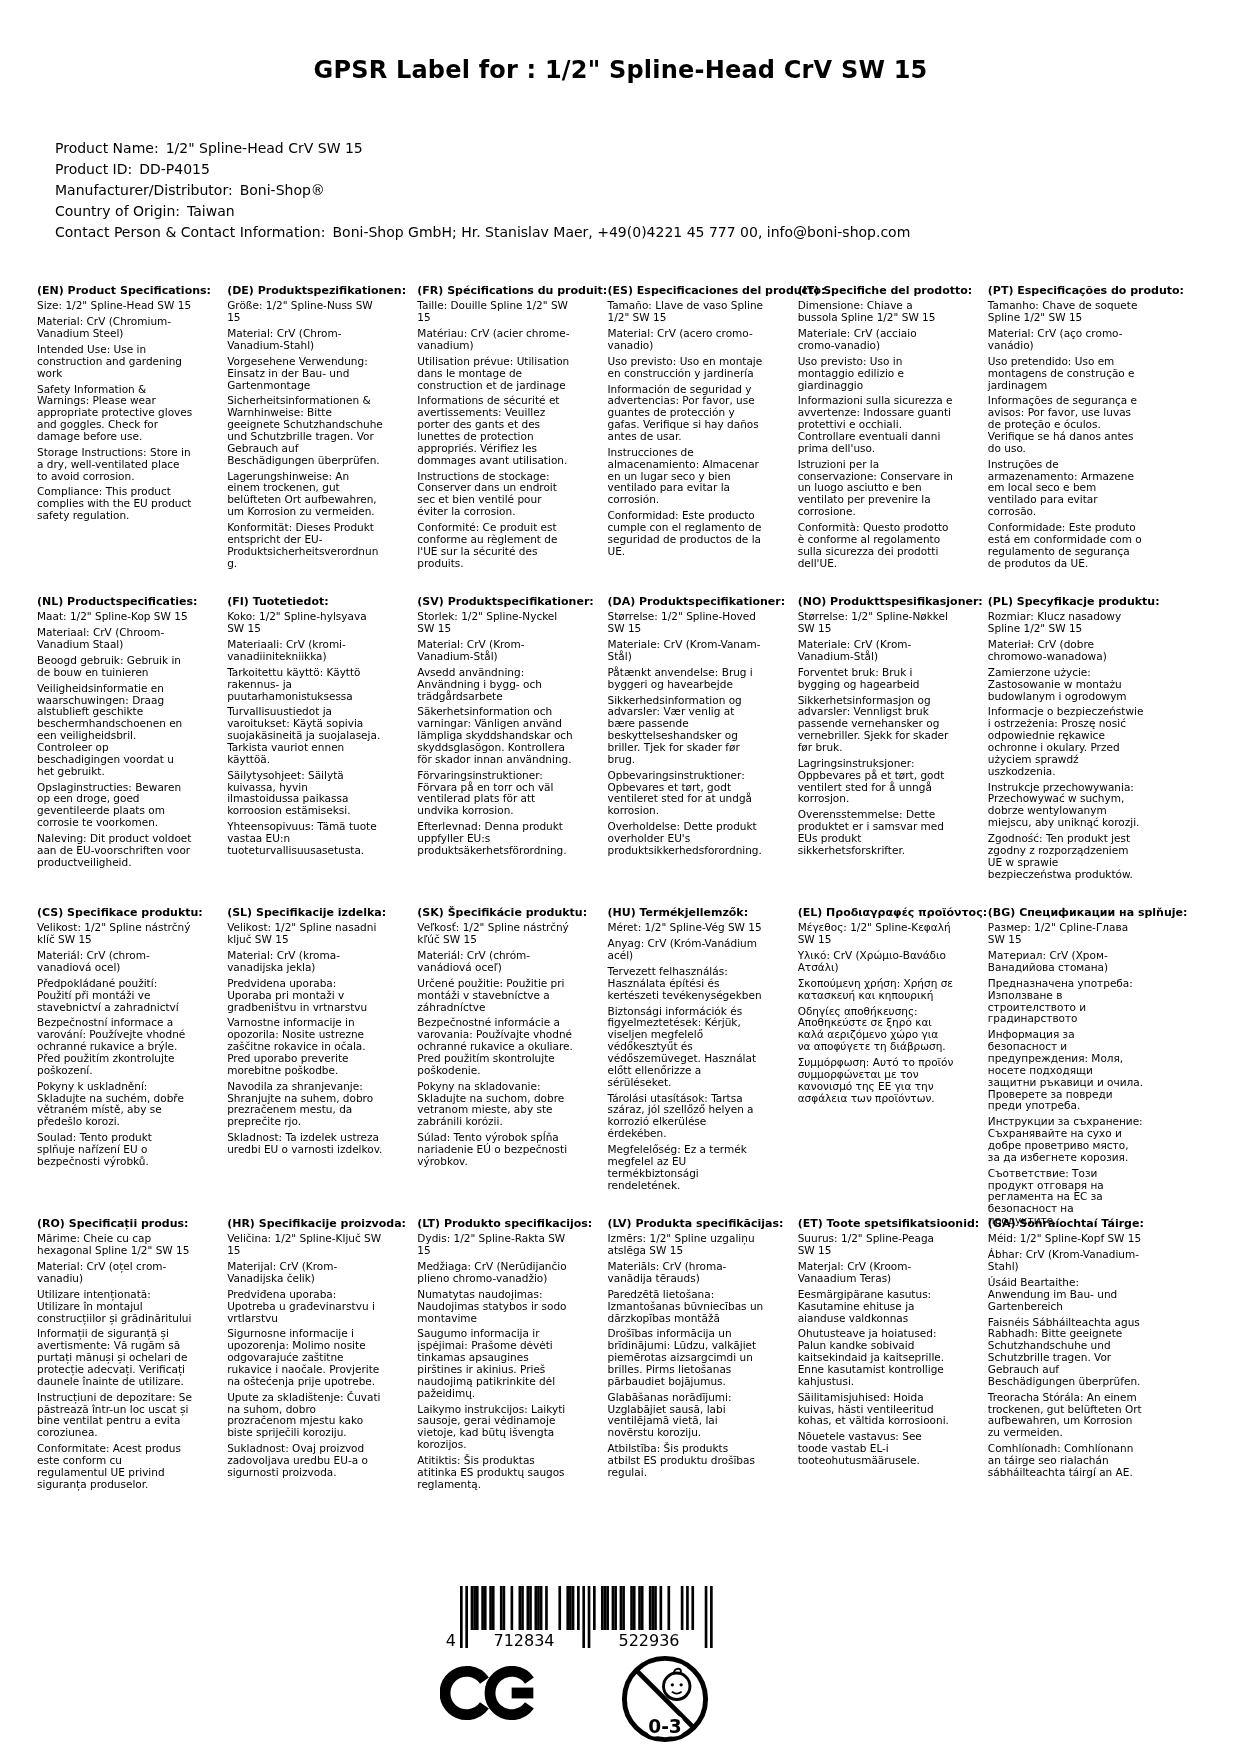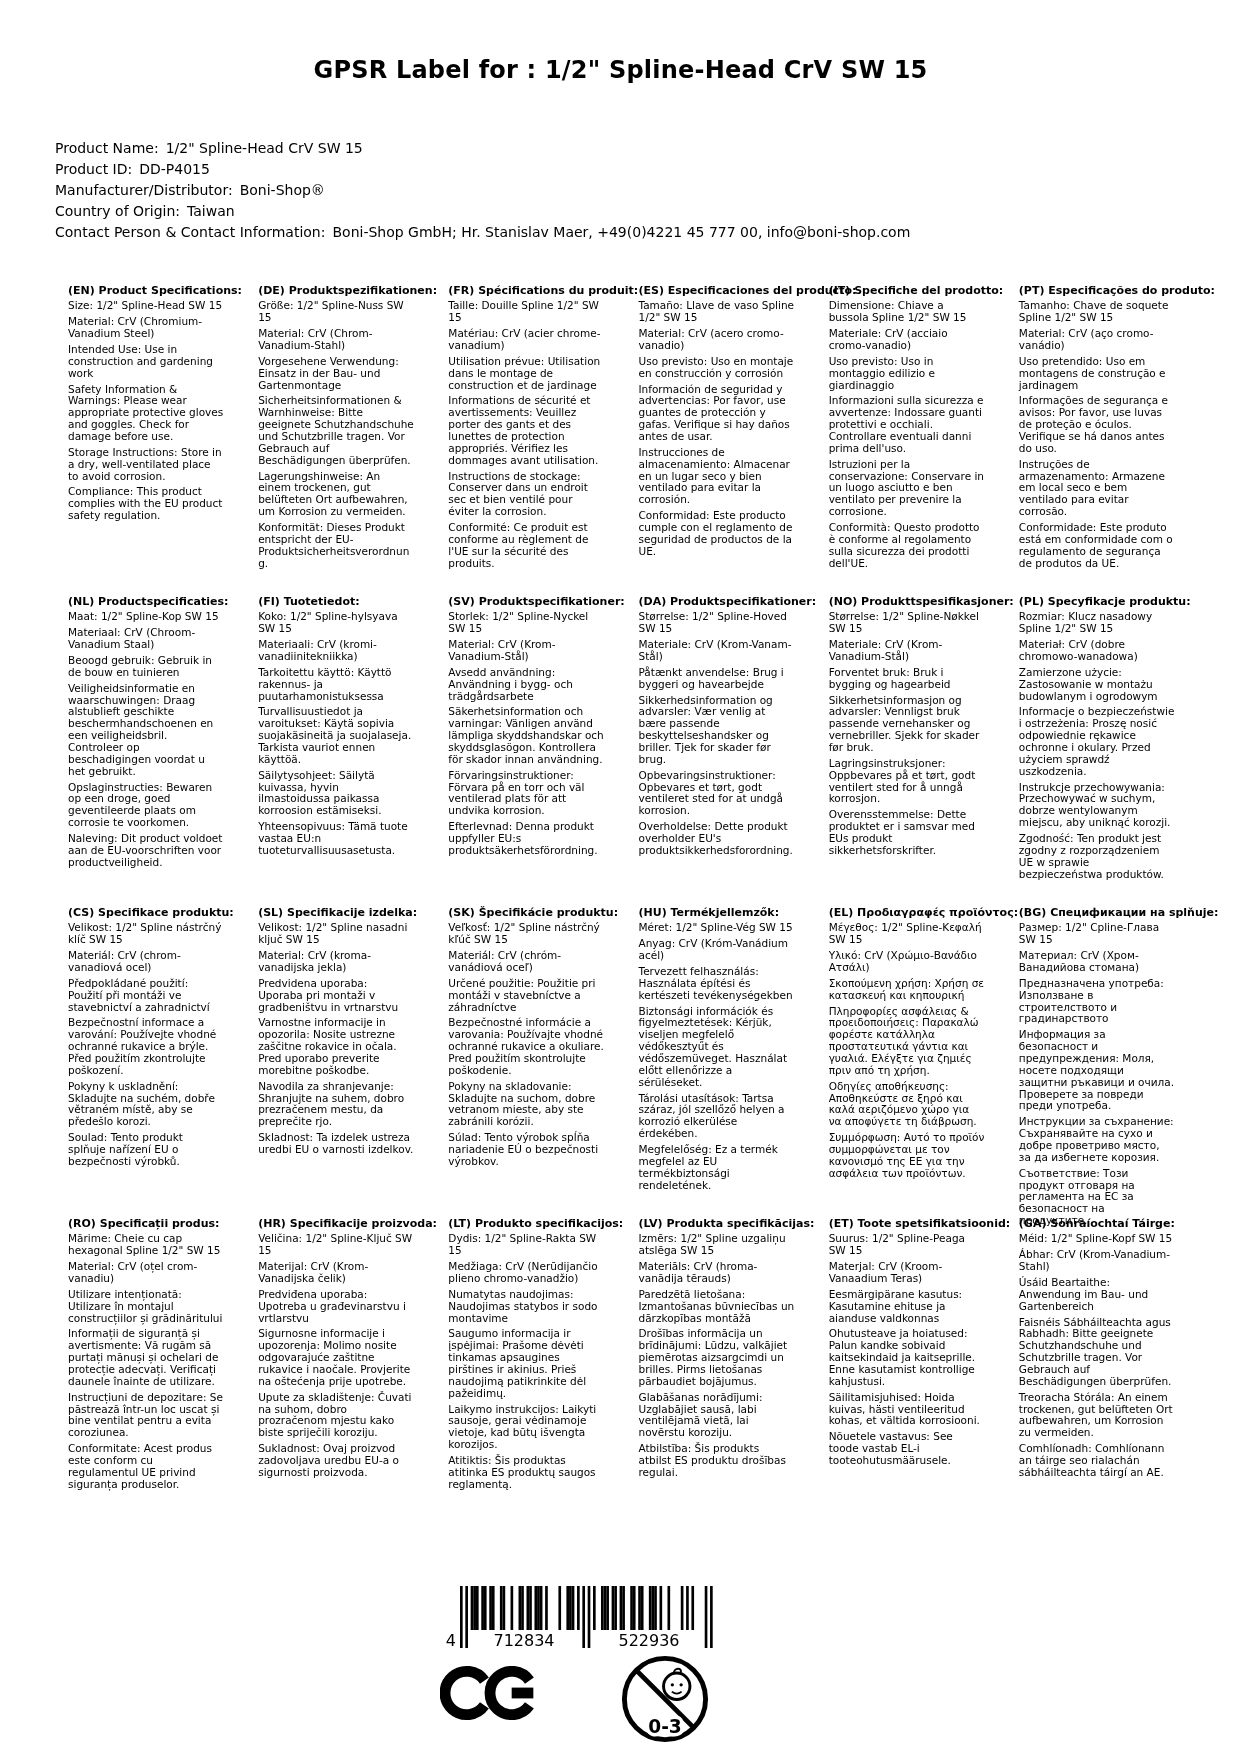--- a/index.html
+++ b/index.html
@@ -9,21 +9,21 @@
   }
   .page-title{
     position:absolute;top:56px;left:0;width:100%;text-align:center;
     font-size:24px;font-weight:700;letter-spacing:0.2px;
   }
   .product-info{position:absolute;left:55px;top:138px;font-size:14px;}
   .pi-row{line-height:21px;white-space:nowrap;}
   .pi-label{font-weight:400;}
   .pi-value{margin-left:7px;}
   .spec-grid{
-    position:absolute;left:68px;top:285px;width:1131px;
+    position:absolute;left:37px;top:285px;width:1131px;
     display:grid;grid-template-columns:repeat(6,1fr);column-gap:10px;
     grid-template-rows:311px 311px 311px auto;align-items:start;
   }
   .spec-block{
     width:156px;font-size:10.5px;line-height:1.13;overflow-wrap:break-word;
   }
   .spec-heading{
     font-weight:700;font-size:11px;white-space:nowrap;margin-bottom:3px;
   }
   .spec-block p{margin:4px 0 0 0;}
@@ -74,21 +74,21 @@
         <p>Matériau: CrV (acier chrome-vanadium)</p>
         <p>Utilisation prévue: Utilisation dans le montage de construction et de jardinage</p>
         <p>Informations de sécurité et avertissements: Veuillez porter des gants et des lunettes de protection appropriés. Vérifiez les dommages avant utilisation.</p>
         <p>Instructions de stockage: Conserver dans un endroit sec et bien ventilé pour éviter la corrosion.</p>
         <p>Conformité: Ce produit est conforme au règlement de l'UE sur la sécurité des produits.</p>
       </div>
       <div class="spec-block">
         <div class="spec-heading">(ES) Especificaciones del producto:</div>
         <p>Tamaño: Llave de vaso Spline 1/2" SW 15</p>
         <p>Material: CrV (acero cromo-vanadio)</p>
-        <p>Uso previsto: Uso en montaje en construcción y corrosión</p>
+        <p>Uso previsto: Uso en montaje en construcción y jardinería</p>
         <p>Información de seguridad y advertencias: Por favor, use guantes de protección y gafas. Verifique si hay daños antes de usar.</p>
         <p>Instrucciones de almacenamiento: Almacenar en un lugar seco y bien ventilado para evitar la corrosión.</p>
         <p>Conformidad: Este producto cumple con el reglamento de seguridad de productos de la UE.</p>
       </div>
       <div class="spec-block">
         <div class="spec-heading">(IT) Specifiche del prodotto:</div>
         <p>Dimensione: Chiave a bussola Spline 1/2" SW 15</p>
         <p>Materiale: CrV (acciaio cromo-vanadio)</p>
         <p>Uso previsto: Uso in montaggio edilizio e giardinaggio</p>
         <p>Informazioni sulla sicurezza e avvertenze: Indossare guanti protettivi e occhiali. Controllare eventuali danni prima dell'uso.</p>
@@ -192,21 +192,20 @@
         <p>Tervezett felhasználás: Használata építési és kertészeti tevékenységekben</p>
         <p>Biztonsági információk és figyelmeztetések: Kérjük, viseljen megfelelő védőkesztyűt és védőszemüveget. Használat előtt ellenőrizze a sérüléseket.</p>
         <p>Tárolási utasítások: Tartsa száraz, jól szellőző helyen a korrozió elkerülése érdekében.</p>
         <p>Megfelelőség: Ez a termék megfelel az EU termékbiztonsági rendeletének.</p>
       </div>
       <div class="spec-block">
         <div class="spec-heading">(EL) Προδιαγραφές προϊόντος:</div>
         <p>Μέγεθος: 1/2" Spline-Κεφαλή SW 15</p>
         <p>Υλικό: CrV (Χρώμιο-Βανάδιο Ατσάλι)</p>
         <p>Σκοπούμενη χρήση: Χρήση σε κατασκευή και κηπουρική</p>
-        <p>Πληροφορίες ασφάλειας &amp; προειδοποιήσεις: Παρακαλώ φορέστε κατάλληλα προστατευτικά γάντια και γυαλιά. Ελέγξτε για ζημιές πριν από τη χρήση.</p>
         <p>Οδηγίες αποθήκευσης: Αποθηκεύστε σε ξηρό και καλά αεριζόμενο χώρο για να αποφύγετε τη διάβρωση.</p>
         <p>Συμμόρφωση: Αυτό το προϊόν συμμορφώνεται με τον κανονισμό της ΕΕ για την ασφάλεια των προϊόντων.</p>
       </div>
       <div class="spec-block">
         <div class="spec-heading">(BG) Спецификации на splňuje:</div>
         <p>Размер: 1/2" Cpline-Глава SW 15</p>
         <p>Материал: CrV (Хром-Ванадийова стомана)</p>
         <p>Предназначена употреба: Използване в строителството и градинарството</p>
         <p>Информация за безопасност и предупреждения: Моля, носете подходящи защитни ръкавици и очила. Проверете за повреди преди употреба.</p>
         <p>Инструкции за съхранение: Съхранявайте на сухо и добре проветриво място, за да избегнете корозия.</p>

